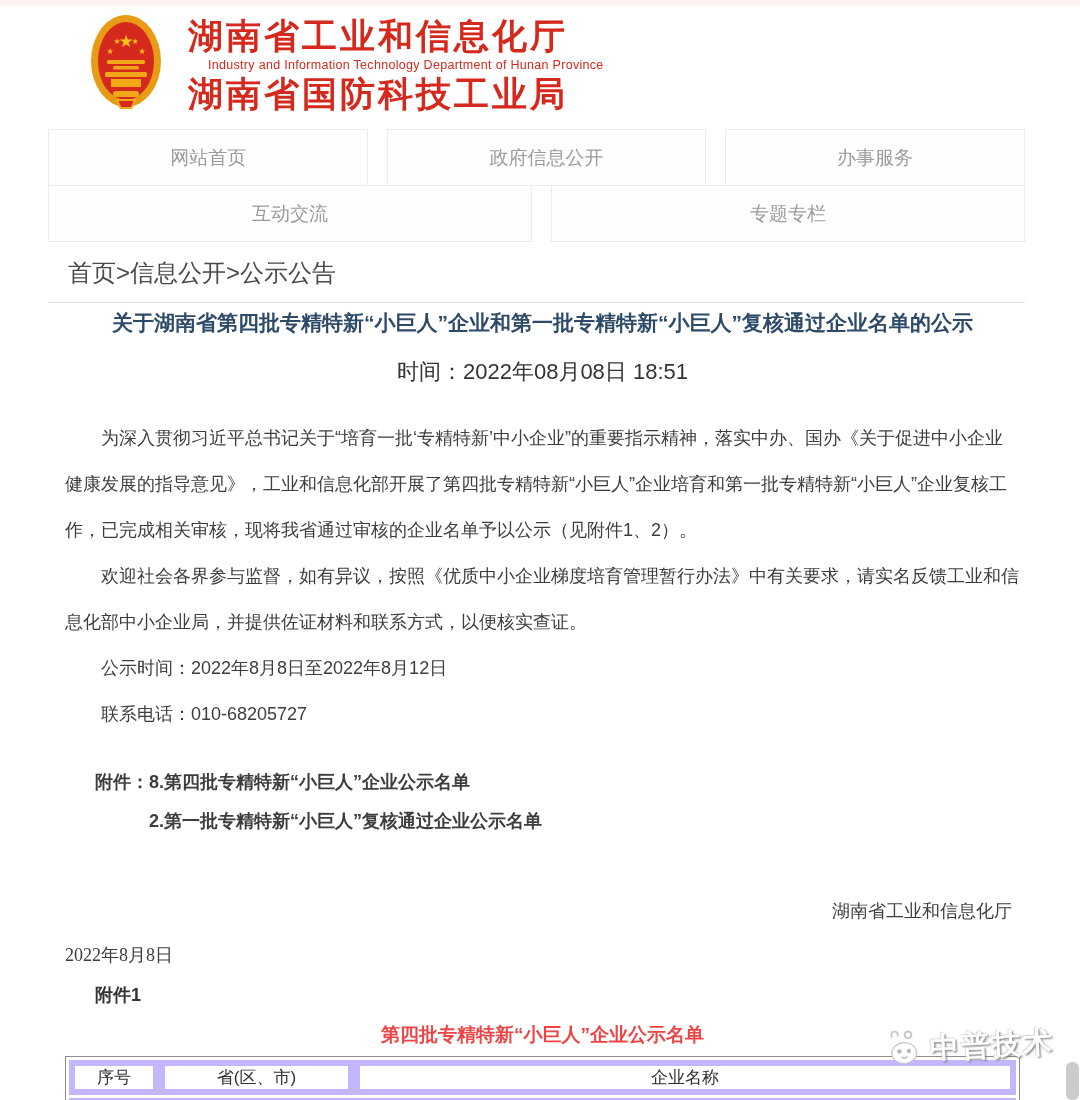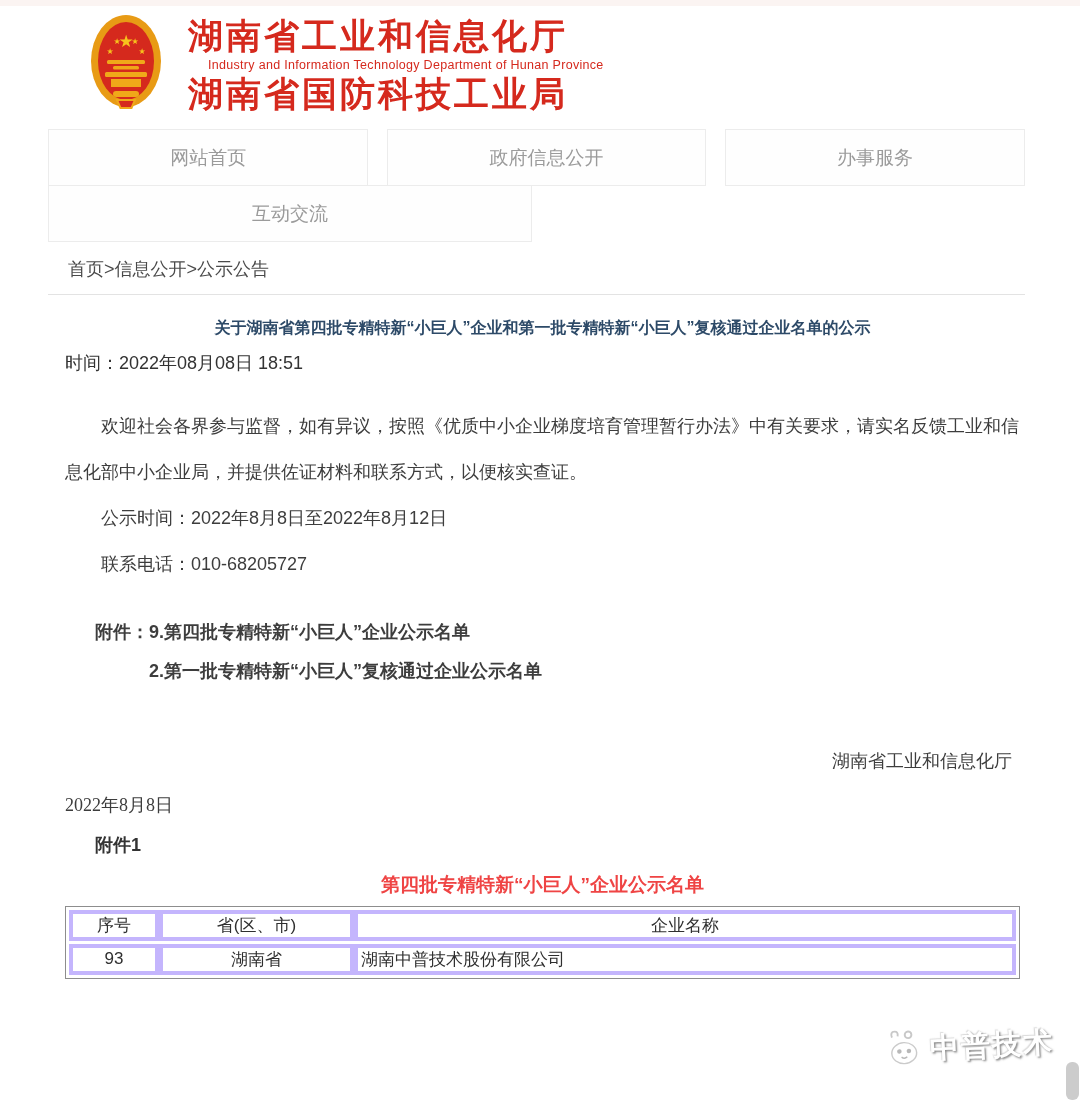--- a/index.html
+++ b/index.html
@@ -49,39 +49,40 @@
     font-size: 19px;
     background: #fefefe;
     cursor: pointer;
   }
   .nav-row-1 .nav-cell + .nav-cell, .nav-row-2 .nav-cell + .nav-cell { margin-left: -1px; }
 
   
   .breadcrumb {
     margin: 0 55px 0 48px;
     padding: 15px 0 13px 20px;
-    font-size: 18px;
+    font-size: 24px;
     color: #4a4a4a;
     border-bottom: 1px solid #e3e3e3;
     cursor: pointer;
   }
 
   
   .article { margin: 0 60px 0 65px; }
   .article-title {
-    margin-top: 22px;
+    margin-top: 6px;
     text-align: center;
     color: #2d4a68;
     font-weight: bold;
-    font-size: 16px;
+    font-size: 21px;
     line-height: 1.35;
   }
   .article-time {
-    margin-top: 12px;
-    font-size: 18px;
+    margin-top: 20px;
+    text-align: center;
+    font-size: 22px;
     color: #333333;
   }
   .body-text {
     margin-top: 28px;
     font-size: 18px;
     line-height: 46px;
     color: #3d3d3d;
   }
   .body-text p { text-indent: 2em; }
 
@@ -119,21 +120,21 @@
     margin-top: 8px;
     border: 1px solid #8d8d8d;
     padding: 0 3px;
   }
   table.annex-table {
     width: 100%;
     border-collapse: separate;
     border-spacing: 0 3px;
   }
   .annex-table th, .annex-table td {
-    border: 4px solid #c4b5fd;
+    border: 6px solid #c4b5fd;
     height: 26px;
     font-size: 17px;
     color: #2f2f2f;
     text-align: center;
     font-weight: normal;
     background: #ffffff;
   }
   .col-idx { width: 90px; }
   .col-prov { width: 195px; }
   td.company { text-align: left; padding-left: 3px; }
@@ -200,39 +201,41 @@
 </header>
 
 <nav class="main-nav">
   <div class="nav-row nav-row-1">
     <div class="nav-cell">网站首页</div>
     <div class="nav-cell">政府信息公开</div>
     <div class="nav-cell">办事服务</div>
   </div>
   <div class="nav-row nav-row-2">
     <div class="nav-cell">互动交流</div>
+    <div class="nav-cell">专题专栏</div>
   </div>
 </nav>
 
 <div class="breadcrumb">首页&gt;信息公开&gt;公示公告</div>
 
 <main class="article">
   <h1 class="article-title">关于湖南省第四批专精特新“小巨人”企业和第一批专精特新“小巨人”复核通过企业名单的公示</h1>
   <div class="article-time">时间：2022年08月08日 18:51</div>
 
   <div class="body-text">
+    <p>为深入贯彻习近平总书记关于“培育一批‘专精特新’中小企业”的重要指示精神，落实中办、国办《关于促进中小企业健康发展的指导意见》，工业和信息化部开展了第四批专精特新“小巨人”企业培育和第一批专精特新“小巨人”企业复核工作，已完成相关审核，现将我省通过审核的企业名单予以公示（见附件1、2）。</p>
     <p>欢迎社会各界参与监督，如有异议，按照《优质中小企业梯度培育管理暂行办法》中有关要求，请实名反馈工业和信息化部中小企业局，并提供佐证材料和联系方式，以便核实查证。</p>
     <p>公示时间：2022年8月8日至2022年8月12日</p>
     <p>联系电话：010-68205727</p>
   </div>
 
   <div class="attachments">
     <div class="attach-label">附件：</div>
     <div class="attach-items">
-      <div>9.第四批专精特新“小巨人”企业公示名单</div>
+      <div>8.第四批专精特新“小巨人”企业公示名单</div>
       <div>2.第一批专精特新“小巨人”复核通过企业公示名单</div>
     </div>
   </div>
 
   <div class="signature">
     <div class="sig-org">湖南省工业和信息化厅</div>
     <div class="sig-date">2022年8月8日</div>
   </div>
 
   <div class="annex-label">附件1</div>

